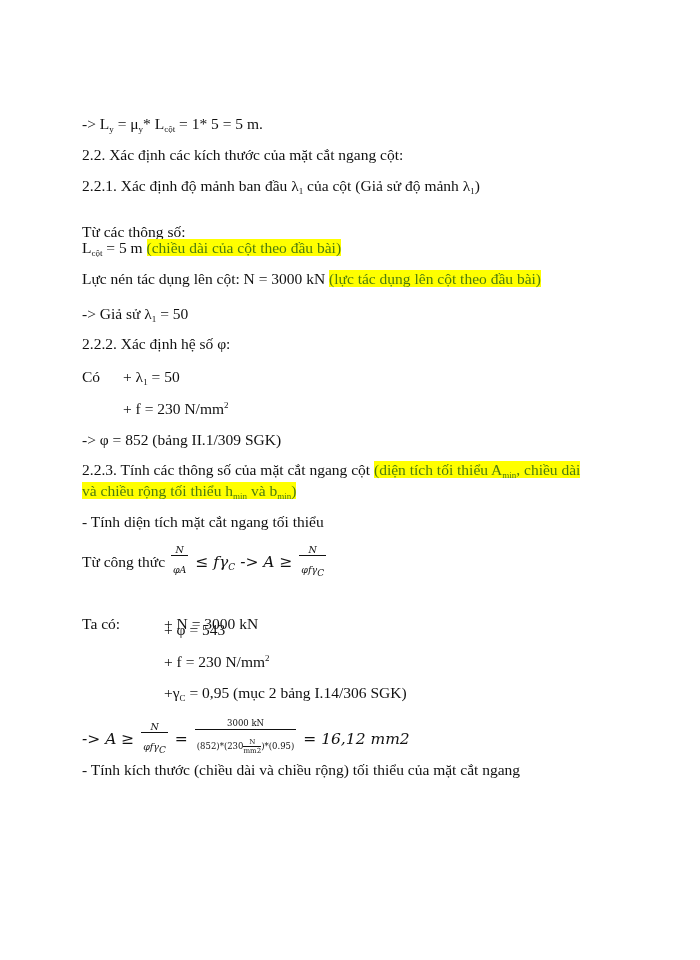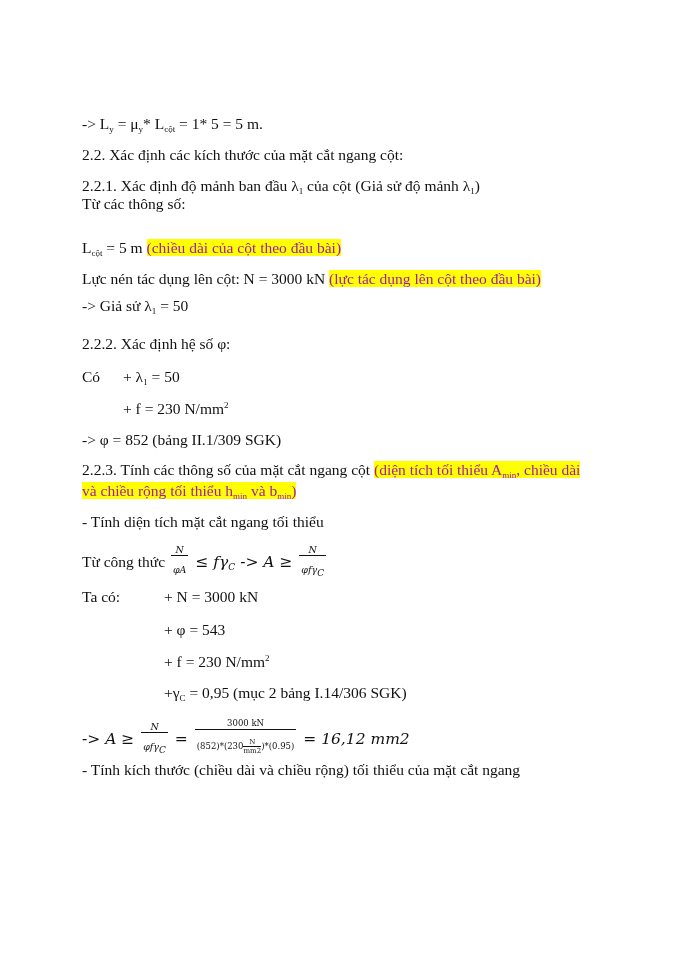--- a/index.html
+++ b/index.html
@@ -1,19 +1,19 @@
 <!DOCTYPE html>
 <html><head>
   <meta charset="utf-8">
   <style>
     html, body { margin: 0; padding: 0; background: #ffffff; }
     body { width: 700px; height: 960px; position: relative; overflow: hidden;
            font-family: "Liberation Serif", serif; color: #111; font-size: 15.5px; }
     .line { position: absolute; left: 82px; white-space: nowrap; line-height: 20px; margin-top: 24px; }
-    .hl { background: #ffff00; color: #a21caf; }
+    .hl { background: #ffff00; color: #4d7c0f; }
     sub { font-size: 9px; vertical-align: -3px; line-height: 0; }
     sup { font-size: 9px; vertical-align: 6px; line-height: 0; }
     .math { font-family: "DejaVu Serif", serif; font-style: italic; }
     .frac { display: inline-block; vertical-align: middle; text-align: center; margin: 0 2px; }
     .frac .num { display: block; font-size: 9.5px; line-height: 11px; padding: 0 2px; }
     .frac .den { display: block; font-size: 9.5px; line-height: 11px; border-top: 1px solid #111; padding: 8px 2px; }
     .frac.big .num, .frac.big .den { font-size: 8.5px; }
     .mfrac { display: inline-block; vertical-align: middle; text-align: center; font-size: 7px; }
     .mfrac .n { display: block; line-height: 8px; }
     .mfrac .d { display: block; line-height: 8px; border-top: 1px solid #111; }
@@ -28,31 +28,31 @@
   <div class="line" style="top:90px">
     <span>-&gt; L</span><sub>y</sub><span> = μ</span><sub>y</sub><span>* L</span><sub>cột</sub><span> = 1* 5 = 5 m.</span>
   </div>
 
   <div class="line" style="top:121px">2.2. Xác định các kích thước của mặt cắt ngang cột:</div>
 
   <div class="line" style="top:152px">
     <span>2.2.1. Xác định độ mảnh ban đầu λ</span><sub>1</sub><span> của cột (Giả sử độ mảnh λ</span><sub>1</sub><span>)</span>
   </div>
 
-  <div class="line" style="top:170px">Từ các thông số:</div>
+  <div class="line" style="top:198px">Từ các thông số:</div>
 
   <div class="line" style="top:214px">
     <span>L</span><sub>cột</sub><span> = 5 m </span><span class="hl">(chiều dài của cột theo đầu bài)</span>
   </div>
 
   <div class="line" style="top:245px">
     <span>Lực nén tác dụng lên cột: N = 3000 kN </span><span class="hl">(lực tác dụng lên cột theo đầu bài)</span>
   </div>
 
-  <div class="line" style="top:272px">
+  <div class="line" style="top:280px">
     <span>-&gt;  Giả sử λ</span><sub>1</sub><span> = 50</span>
   </div>
 
   <div class="line" style="top:310px">2.2.2. Xác định hệ số φ:</div>
 
   <div class="line" style="top:343px">
     <span>Có</span>
     <span class="ind1" style="left:41px"><span>+ λ</span><sub>1</sub><span> = 50</span></span>
   </div>
 
@@ -69,21 +69,21 @@
   <div class="line" style="top:457px">
     <span class="hl"><span>và chiều rộng tối thiểu h</span><sub>min</sub><span> và b</span><sub>min</sub><span>)</span></span>
   </div>
 
   <div class="line" style="top:488px">- Tính diện tích mặt cắt ngang tối thiểu</div>
 
   <div class="line" style="top:520px">
     <span>Từ công thức </span><span class="frac math"><span class="num">N</span><span class="den">φA</span></span><span class="math"><span> ≤ fγ</span><sub>C</sub></span><span class="math"> -&gt; A ≥ </span><span class="frac math"><span class="num">N</span><span class="den"><span>φfγ</span><sub>C</sub></span></span>
   </div>
 
-  <div class="line" style="top:563px">
+  <div class="line" style="top:590px">
     <span>Ta có:</span>
     <span class="ind1" style="left:82px">+ N = 3000 kN</span>
   </div>
 
   <div class="line" style="top:596px; left:164px">+ φ = 543</div>
 
   <div class="line" style="top:628px; left:164px">
     <span>+ f = 230 N/mm</span><sup>2</sup>
   </div>
 

